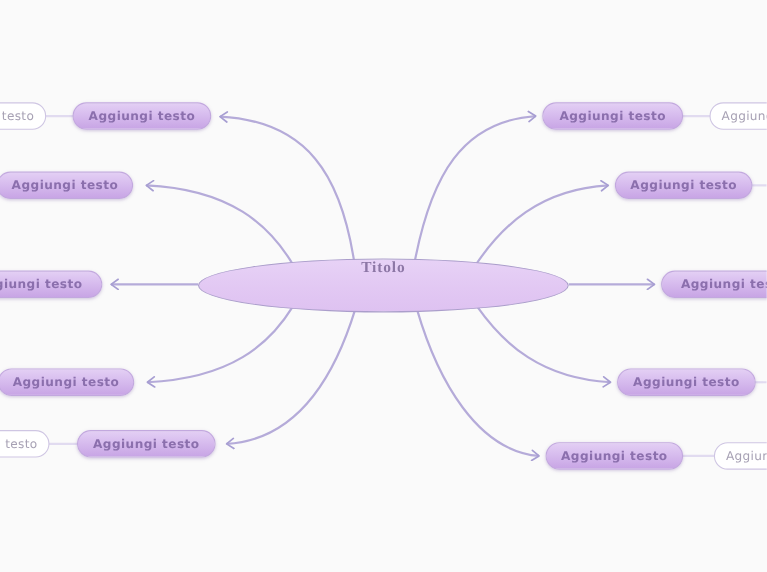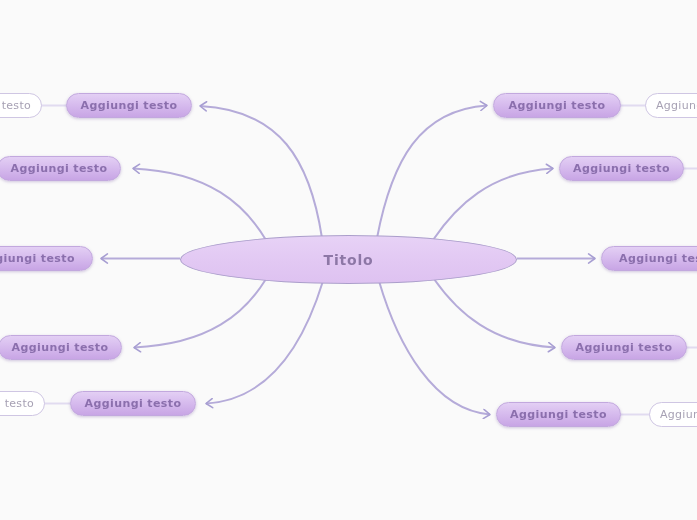--- a/index.html
+++ b/index.html
@@ -12,22 +12,22 @@
   }
   svg.links{position:absolute;left:0;top:0;z-index:1;}
   .link{stroke:#b5abd9;stroke-width:2;fill:none;}
   .ghostlink{stroke:#e1dbf0;stroke-width:2;fill:none;}
 
   .ellipse{
     position:absolute;left:180px;top:235px;width:337px;height:49px;
     background:linear-gradient(180deg,#e7d2f6 0%,#e2c8f3 55%,#dec2f1 100%);
     border:1px solid #ab9ecb;
     border-radius:50%;
-    display:flex;align-items:center;justify-content:center;
-    z-index:3;box-sizing:border-box;
+    display:flex;justify-content:center;
+    z-index:3;box-sizing:border-box;font-family:Liberation Serif, serif;
   }
   .ellipse span{
     color:#8d77a6;font-size:14px;font-weight:bold;letter-spacing:.8px;
   }
 
   .node{
     position:absolute;height:25px;
     background:linear-gradient(180deg,#e3cff4 0%,#d7bcee 45%,#c8a5e5 100%);
     border:1px solid #c2a8de;
     border-radius:13px;

